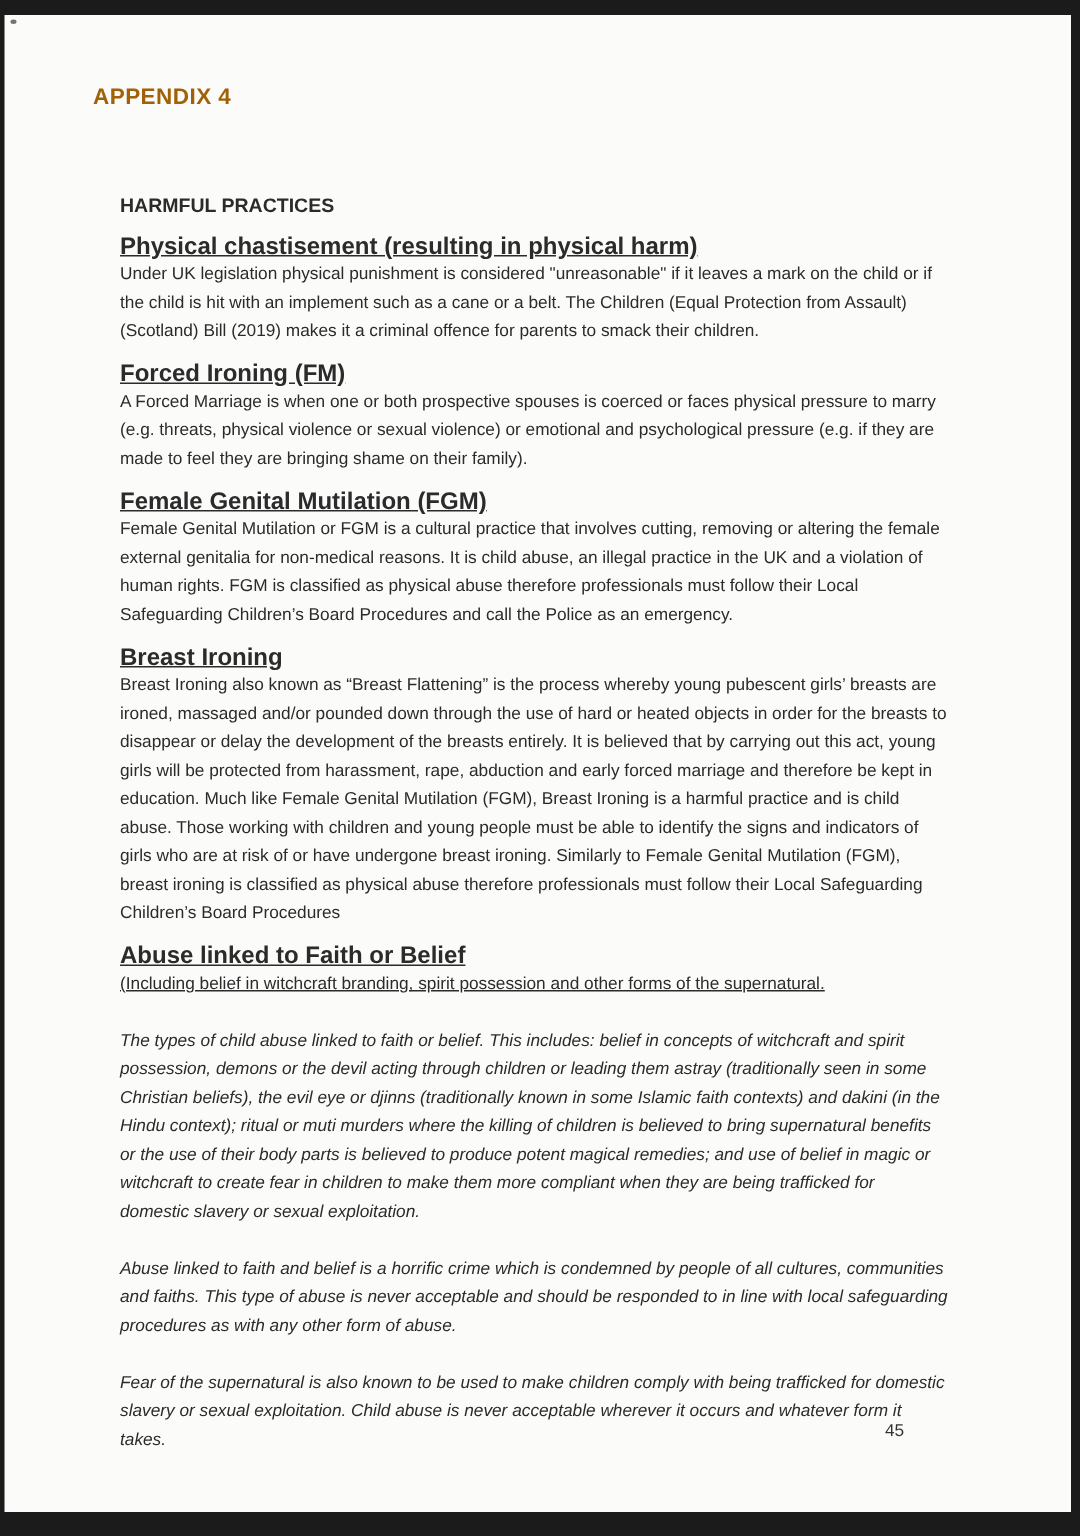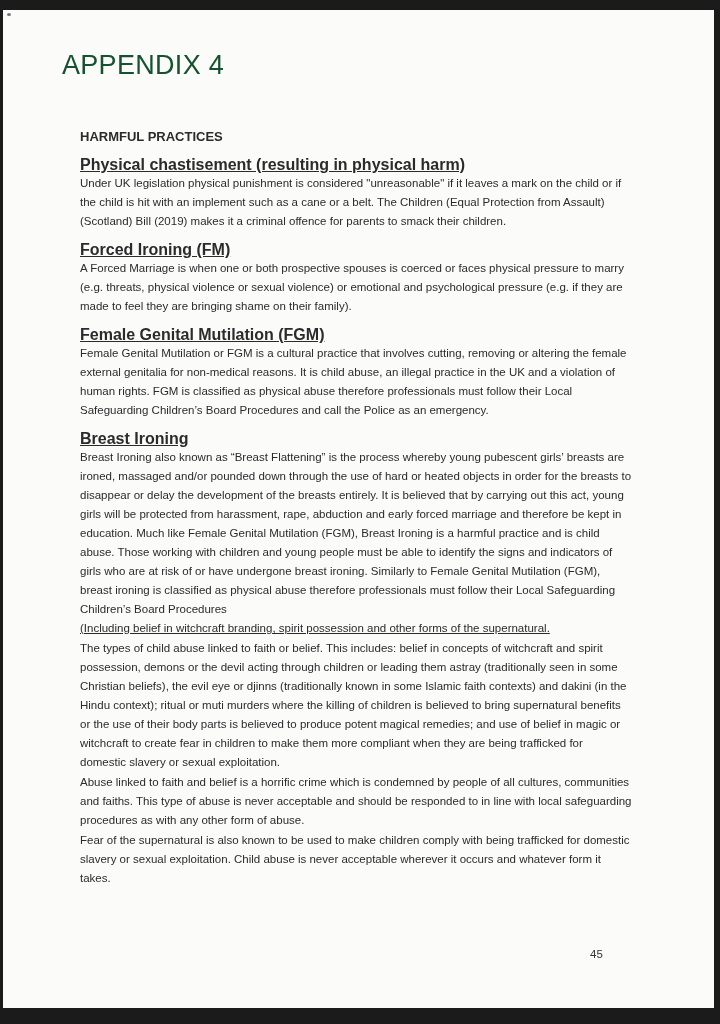--- a/index.html
+++ b/index.html
@@ -35,42 +35,42 @@
     top: 52px;
     width: 552px;
     color: #2b2b2b;
     font-family: "Liberation Sans", sans-serif;
     font-size: 11.5px;
     line-height: 19px;
     text-align: left;
   }
   .title {
     margin: 0 0 0 -18px;
-    font-size: 27px;
+    font-size: 15px;
     line-height: 26px;
-    font-weight: normal;
-    color: #14532d;
+    font-weight: bold;
+    color: #a16207;
     letter-spacing: 0.3px;
   }
   .doc-heading {
     margin: 49px 0 0 0;
     font-weight: bold;
     font-size: 13px;
   }
   .section { margin: 0; }
   .section-heading {
     margin: 9px 0 0 0;
     font-weight: bold;
     font-size: 16px;
     line-height: 19px;
     text-decoration: underline;
   }
   .section:first-of-type .section-heading { margin-top: 12px; }
   .para { margin: 0; }
-  .para + .para { margin-top: 1px; }
+  .para + .para { margin-top: 19px; font-style: italic; }
   .para.tight { margin-top: 0; text-decoration: underline; }
   .page-number {
     position: absolute;
     left: 590px;
     top: 948px;
     font-family: "Liberation Sans", sans-serif;
     font-size: 11.5px;
     color: #333;
   }
 </style>
@@ -102,20 +102,21 @@
       <div class="section-heading">Female Genital Mutilation (FGM)</div>
       <p class="para">Female Genital Mutilation or FGM is a cultural practice that involves cutting, removing or altering the female external genitalia for non-medical reasons.  It is child abuse, an illegal practice in the UK and a violation of human rights. FGM is classified as physical abuse therefore professionals must follow their Local Safeguarding Children’s Board Procedures and call the Police as an emergency.</p>
     </div>
 
     <div class="section">
       <div class="section-heading">Breast Ironing</div>
       <p class="para">Breast Ironing also known as “Breast Flattening” is the process whereby young pubescent girls’ breasts are ironed, massaged and/or pounded down through the use of hard or heated objects in order for the breasts to disappear or delay the development of the breasts entirely. It is believed that by carrying out this act, young girls will be protected from harassment, rape, abduction and early forced marriage and therefore be kept in education. Much like Female Genital Mutilation (FGM), Breast Ironing is a harmful practice and is child abuse. Those working with children and young people must be able to identify the signs and indicators of girls who are at risk of or have undergone breast ironing. Similarly to Female Genital Mutilation (FGM), breast ironing is classified as physical abuse therefore professionals must follow their Local Safeguarding Children’s Board Procedures</p>
     </div>
 
     <div class="section">
+      <div class="section-heading">Abuse linked to Faith or Belief</div>
       <p class="para tight">(Including belief in witchcraft branding, spirit possession and other forms of the supernatural.</p>
       <p class="para">The types of child abuse linked to faith or belief. This includes: belief in concepts of witchcraft and spirit possession, demons or the devil acting through children or leading them astray (traditionally seen in some Christian beliefs), the evil eye or djinns (traditionally known in some Islamic faith contexts) and dakini (in the Hindu context); ritual or muti murders where the killing of children is believed to bring supernatural benefits or the use of their body parts is believed to produce potent magical remedies; and use of belief in magic or witchcraft to create fear in children to make them more compliant when they are being trafficked for domestic slavery or sexual exploitation.</p>
       <p class="para">Abuse linked to faith and belief is a horrific crime which is condemned by people of all cultures, communities and faiths.  This type of abuse is never acceptable and should be responded to in line with local safeguarding procedures as with any other form of abuse.</p>
       <p class="para">Fear of the supernatural is also known to be used to make children comply with being trafficked for domestic slavery or sexual exploitation. Child abuse is never acceptable wherever it occurs and whatever form it takes.</p>
     </div>
   </div>
 
   <div class="page-number">45</div>
 </div>
 

